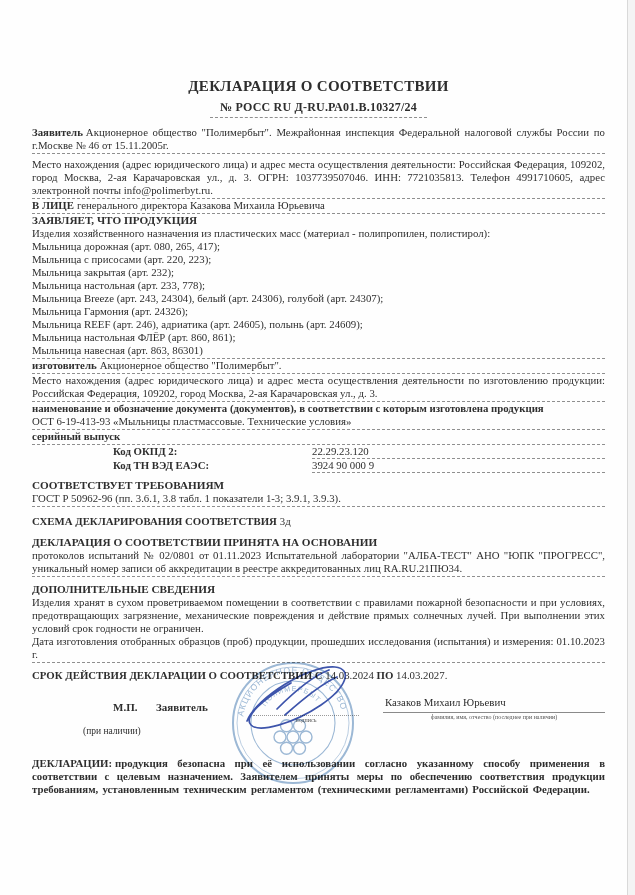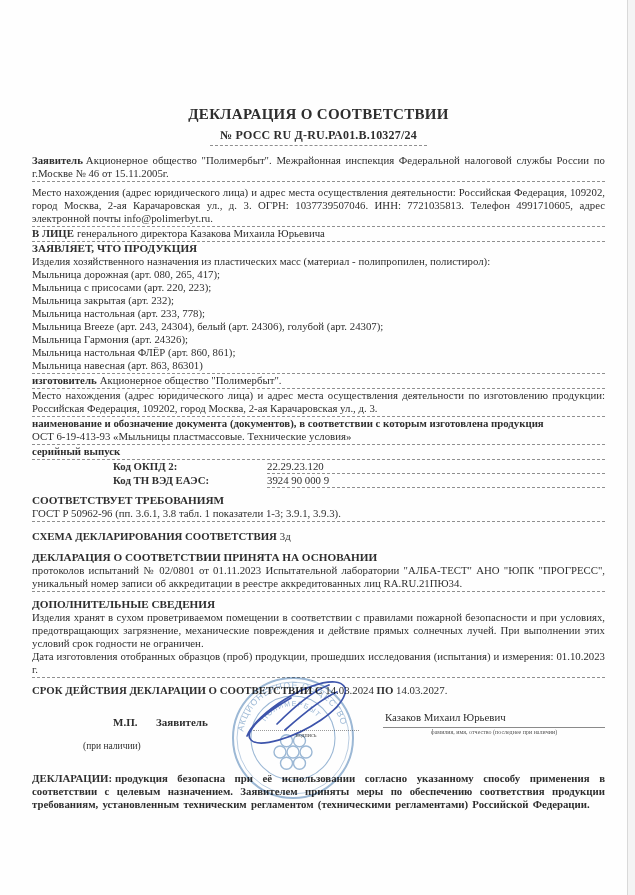--- a/index.html
+++ b/index.html
@@ -3,35 +3,35 @@
 <meta charset="utf-8">
 <style>
   html,body{margin:0;padding:0;background:#ffffff;}
   .page{
     position:relative; width:635px; height:895px; background:#fefefe;
     font-family:"Liberation Serif","DejaVu Serif",serif;
     color:#2e2e2e; overflow:hidden;
   }
   .page-edge{position:absolute;left:627px;top:0;width:1px;height:895px;background:#d9d9d9;}
   .edge-shade{position:absolute;left:628px;top:0;width:7px;height:895px;background:#f4f4f4;}
-  .content{position:absolute;left:32px;top:106px;width:573px;}
+  .content{position:absolute;left:32px;top:78px;width:573px;}
   .title{font-size:15px;font-weight:bold;text-align:center;letter-spacing:.3px;}
   .subtitle-wrap{text-align:center;margin-top:2px;}
   .subtitle{display:inline-block;font-size:12px;font-weight:bold;
     border-bottom:1px dashed #8f8f8f;padding:0 10px 2px 10px;letter-spacing:.2px;}
   p,.line,.heading,.heading2{margin:0;font-size:10.8px;line-height:13px;}
   .para{text-align:justify;}
   .dashb{border-bottom:1px dashed #8f8f8f;padding-bottom:1px;}
   b{font-weight:bold;}
   b.lbl{margin-right:3px;}
   .heading{font-weight:bold;font-size:11.2px;}
   .heading2{font-weight:bold;}
   .mt4{margin-top:4px;} .mt6{margin-top:6px;} .mt8{margin-top:8px;font-family:Liberation Serif, serif;}
   .mt10{}
-  .code-row{display:flex;margin-left:81px;font-size:10.8px;line-height:13px;}
+  .code-row{display:flex;margin-left:81px;font-size:10.8px;line-height:13px;gap:45px;}
   .code-label{font-weight:bold;width:154px;flex:none;}
   .code-value{flex:1;border-bottom:1px dashed #8f8f8f;}
   .sig-block{position:relative;height:48px;margin-top:13px;}
   .sig-mp{position:absolute;left:81px;top:6px;font-size:11px;font-weight:bold;}
   .sig-app{position:absolute;left:124px;top:6px;font-size:11px;font-weight:bold;}
   .sig-note{position:absolute;left:51px;top:31px;font-size:9.5px;}
   .sign-line{position:absolute;left:221px;top:8px;width:106px;}
   .sign-line .rule{border-bottom:1px dotted #9a9a9a;height:12px;}
   .cap{font-size:6px;color:#555;text-align:center;line-height:7px;margin-top:1px;}
   .name-block{position:absolute;left:351px;top:1px;width:222px;}
@@ -62,20 +62,21 @@
     <p class="para dashb mt10"><b class="lbl">В ЛИЦЕ</b><span>генерального директора Казакова Михаила Юрьевича</span></p>
 
     <div class="heading mt10">ЗАЯВЛЯЕТ, ЧТО ПРОДУКЦИЯ</div>
     <div class="line">Изделия хозяйственного назначения из пластических масс (материал - полипропилен, полистирол):</div>
     <div class="line">Мыльница дорожная (арт. 080, 265, 417);</div>
     <div class="line">Мыльница с присосами (арт. 220, 223);</div>
     <div class="line">Мыльница закрытая (арт. 232);</div>
     <div class="line">Мыльница настольная (арт. 233, 778);</div>
     <div class="line">Мыльница Breeze (арт. 243, 24304), белый (арт. 24306), голубой (арт. 24307);</div>
     <div class="line">Мыльница Гармония (арт. 24326);</div>
+    <div class="line">Мыльница REEF (арт. 246), адриатика (арт. 24605), полынь (арт. 24609);</div>
     <div class="line">Мыльница настольная ФЛЁР (арт. 860, 861);</div>
     <div class="line dashb">Мыльница навесная (арт. 863, 86301)</div>
 
     <p class="line dashb"><b class="lbl">изготовитель</b><span>Акционерное общество "Полимербыт".</span></p>
 
     <p class="para dashb">Место нахождения (адрес юридического лица) и адрес места осуществления деятельности по изготовлению продукции: Российская Федерация, 109202, город Москва, 2-ая Карачаровская ул., д. 3.</p>
 
     <div class="heading2">наименование и обозначение документа (документов), в соответствии с которым изготовлена продукция</div>
     <div class="line dashb">ОСТ 6-19-413-93 «Мыльницы пластмассовые. Технические условия»</div>
 

